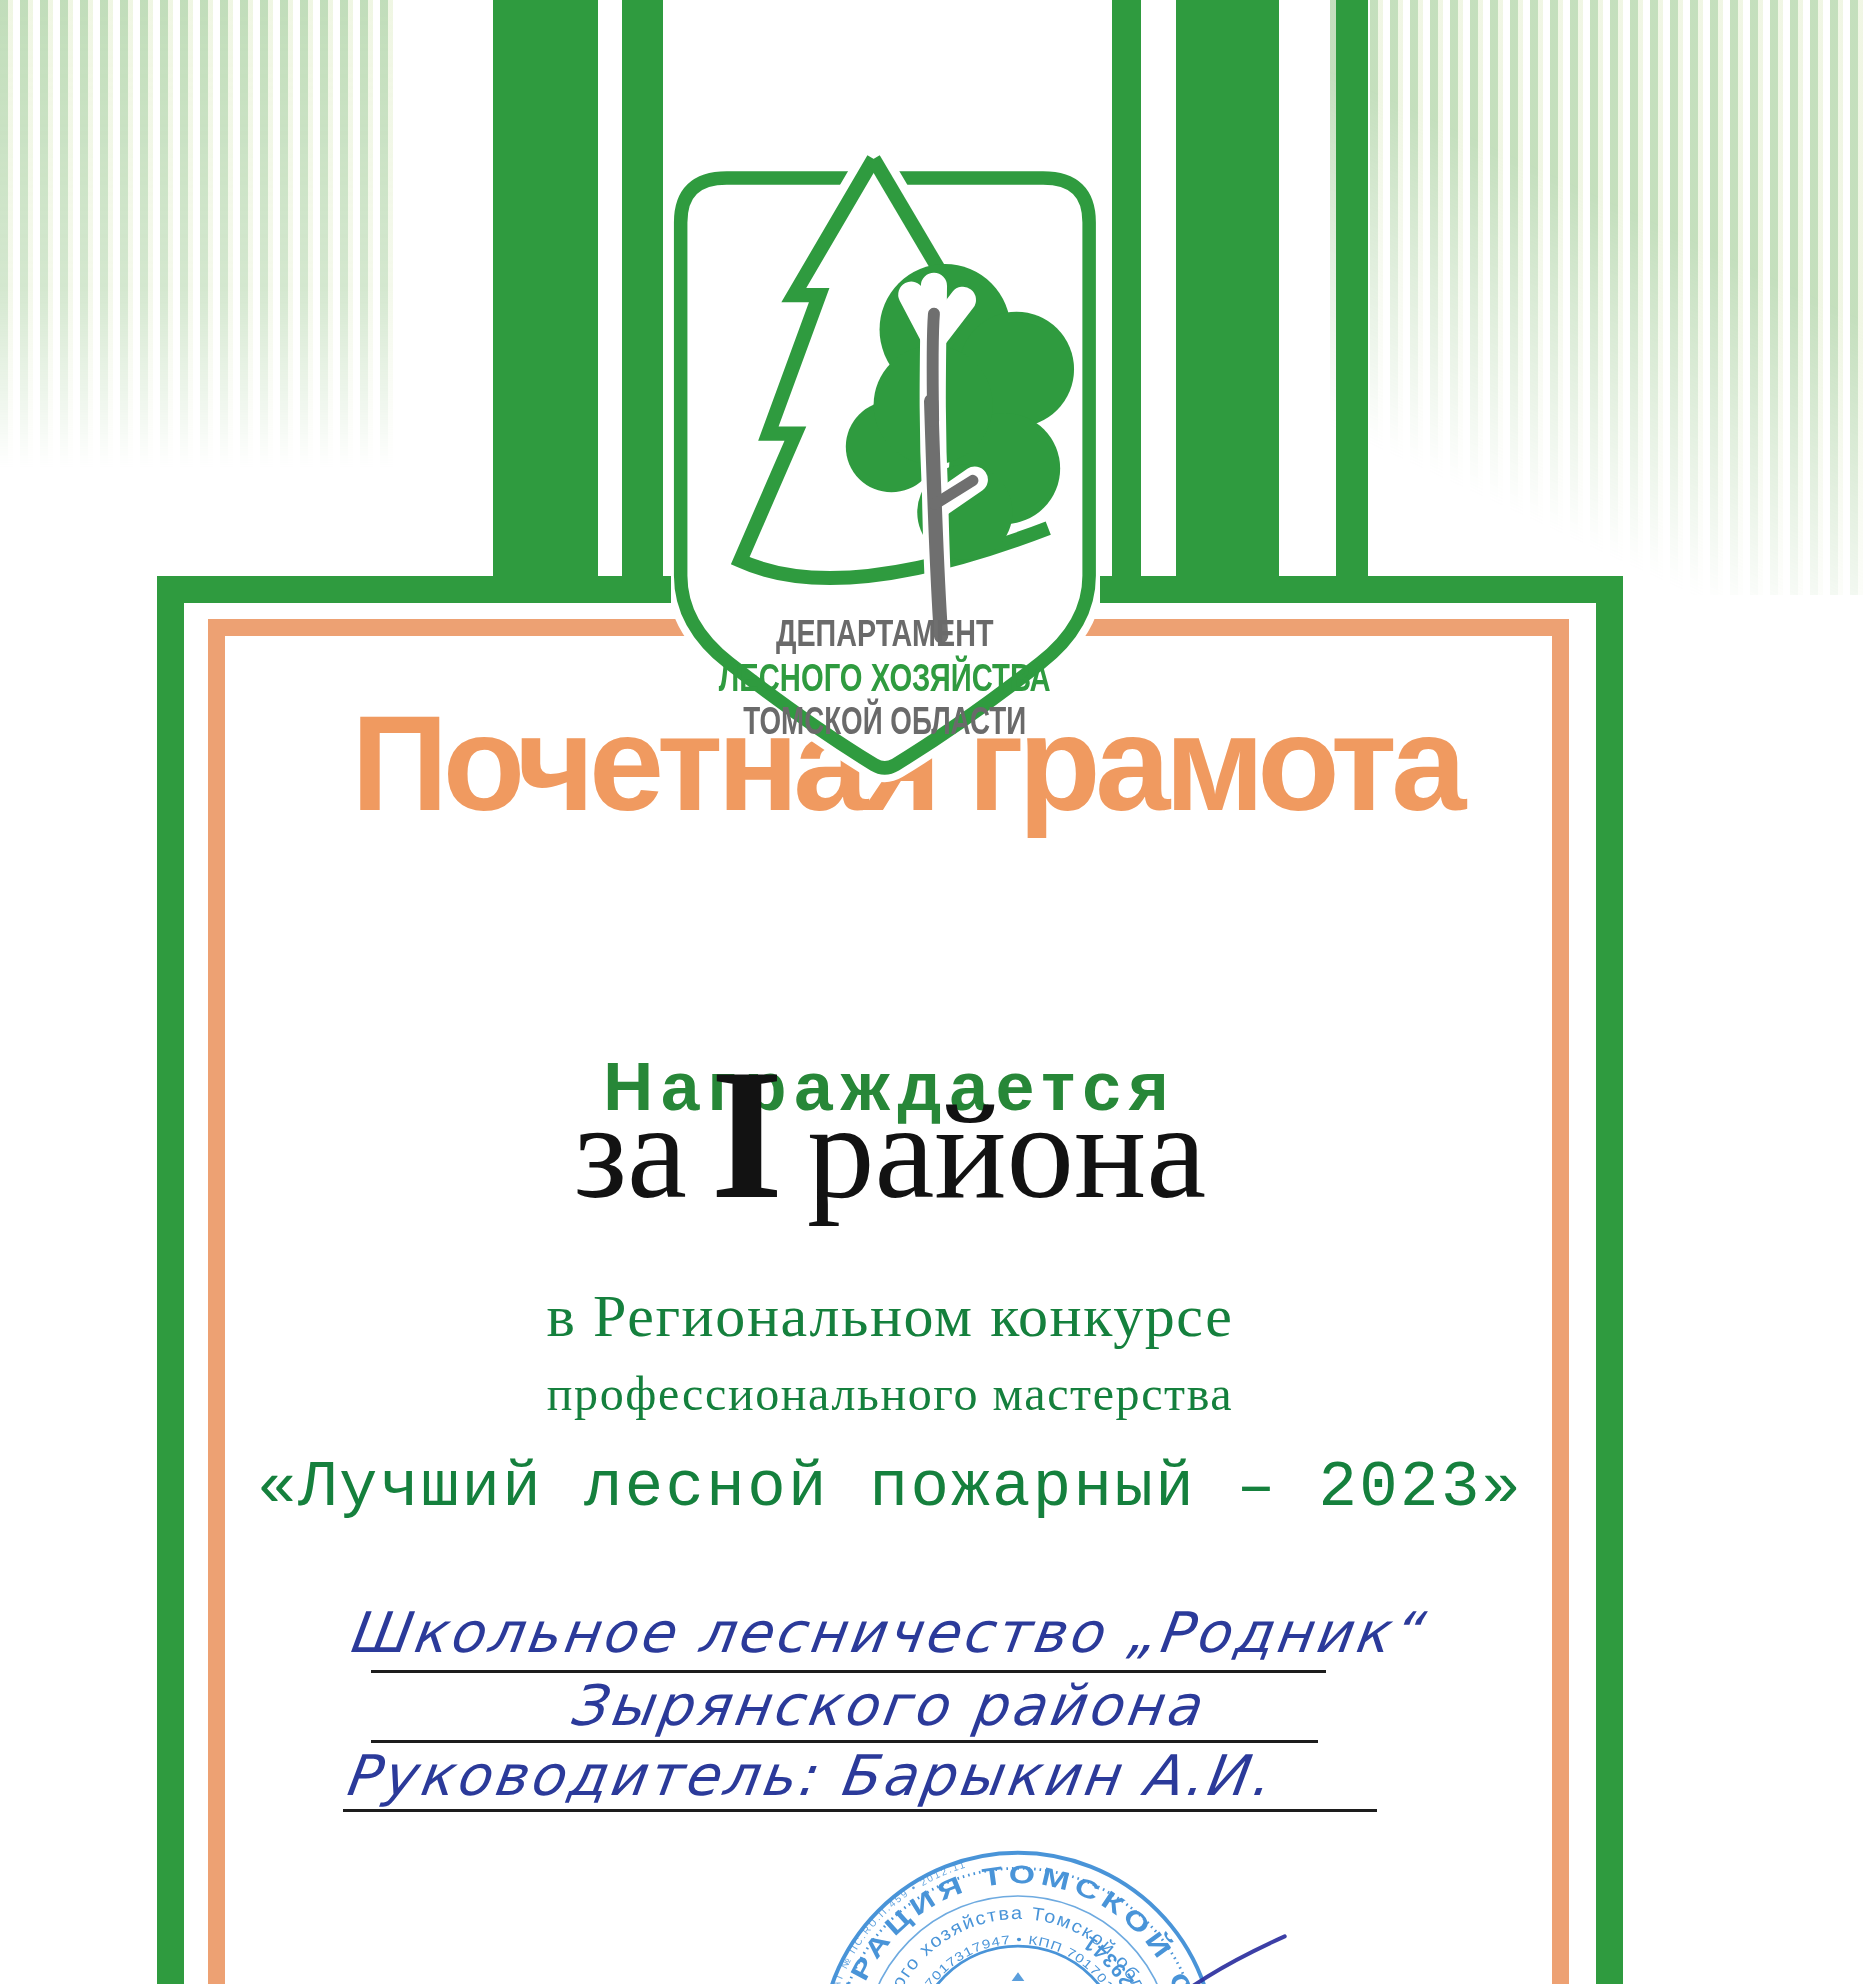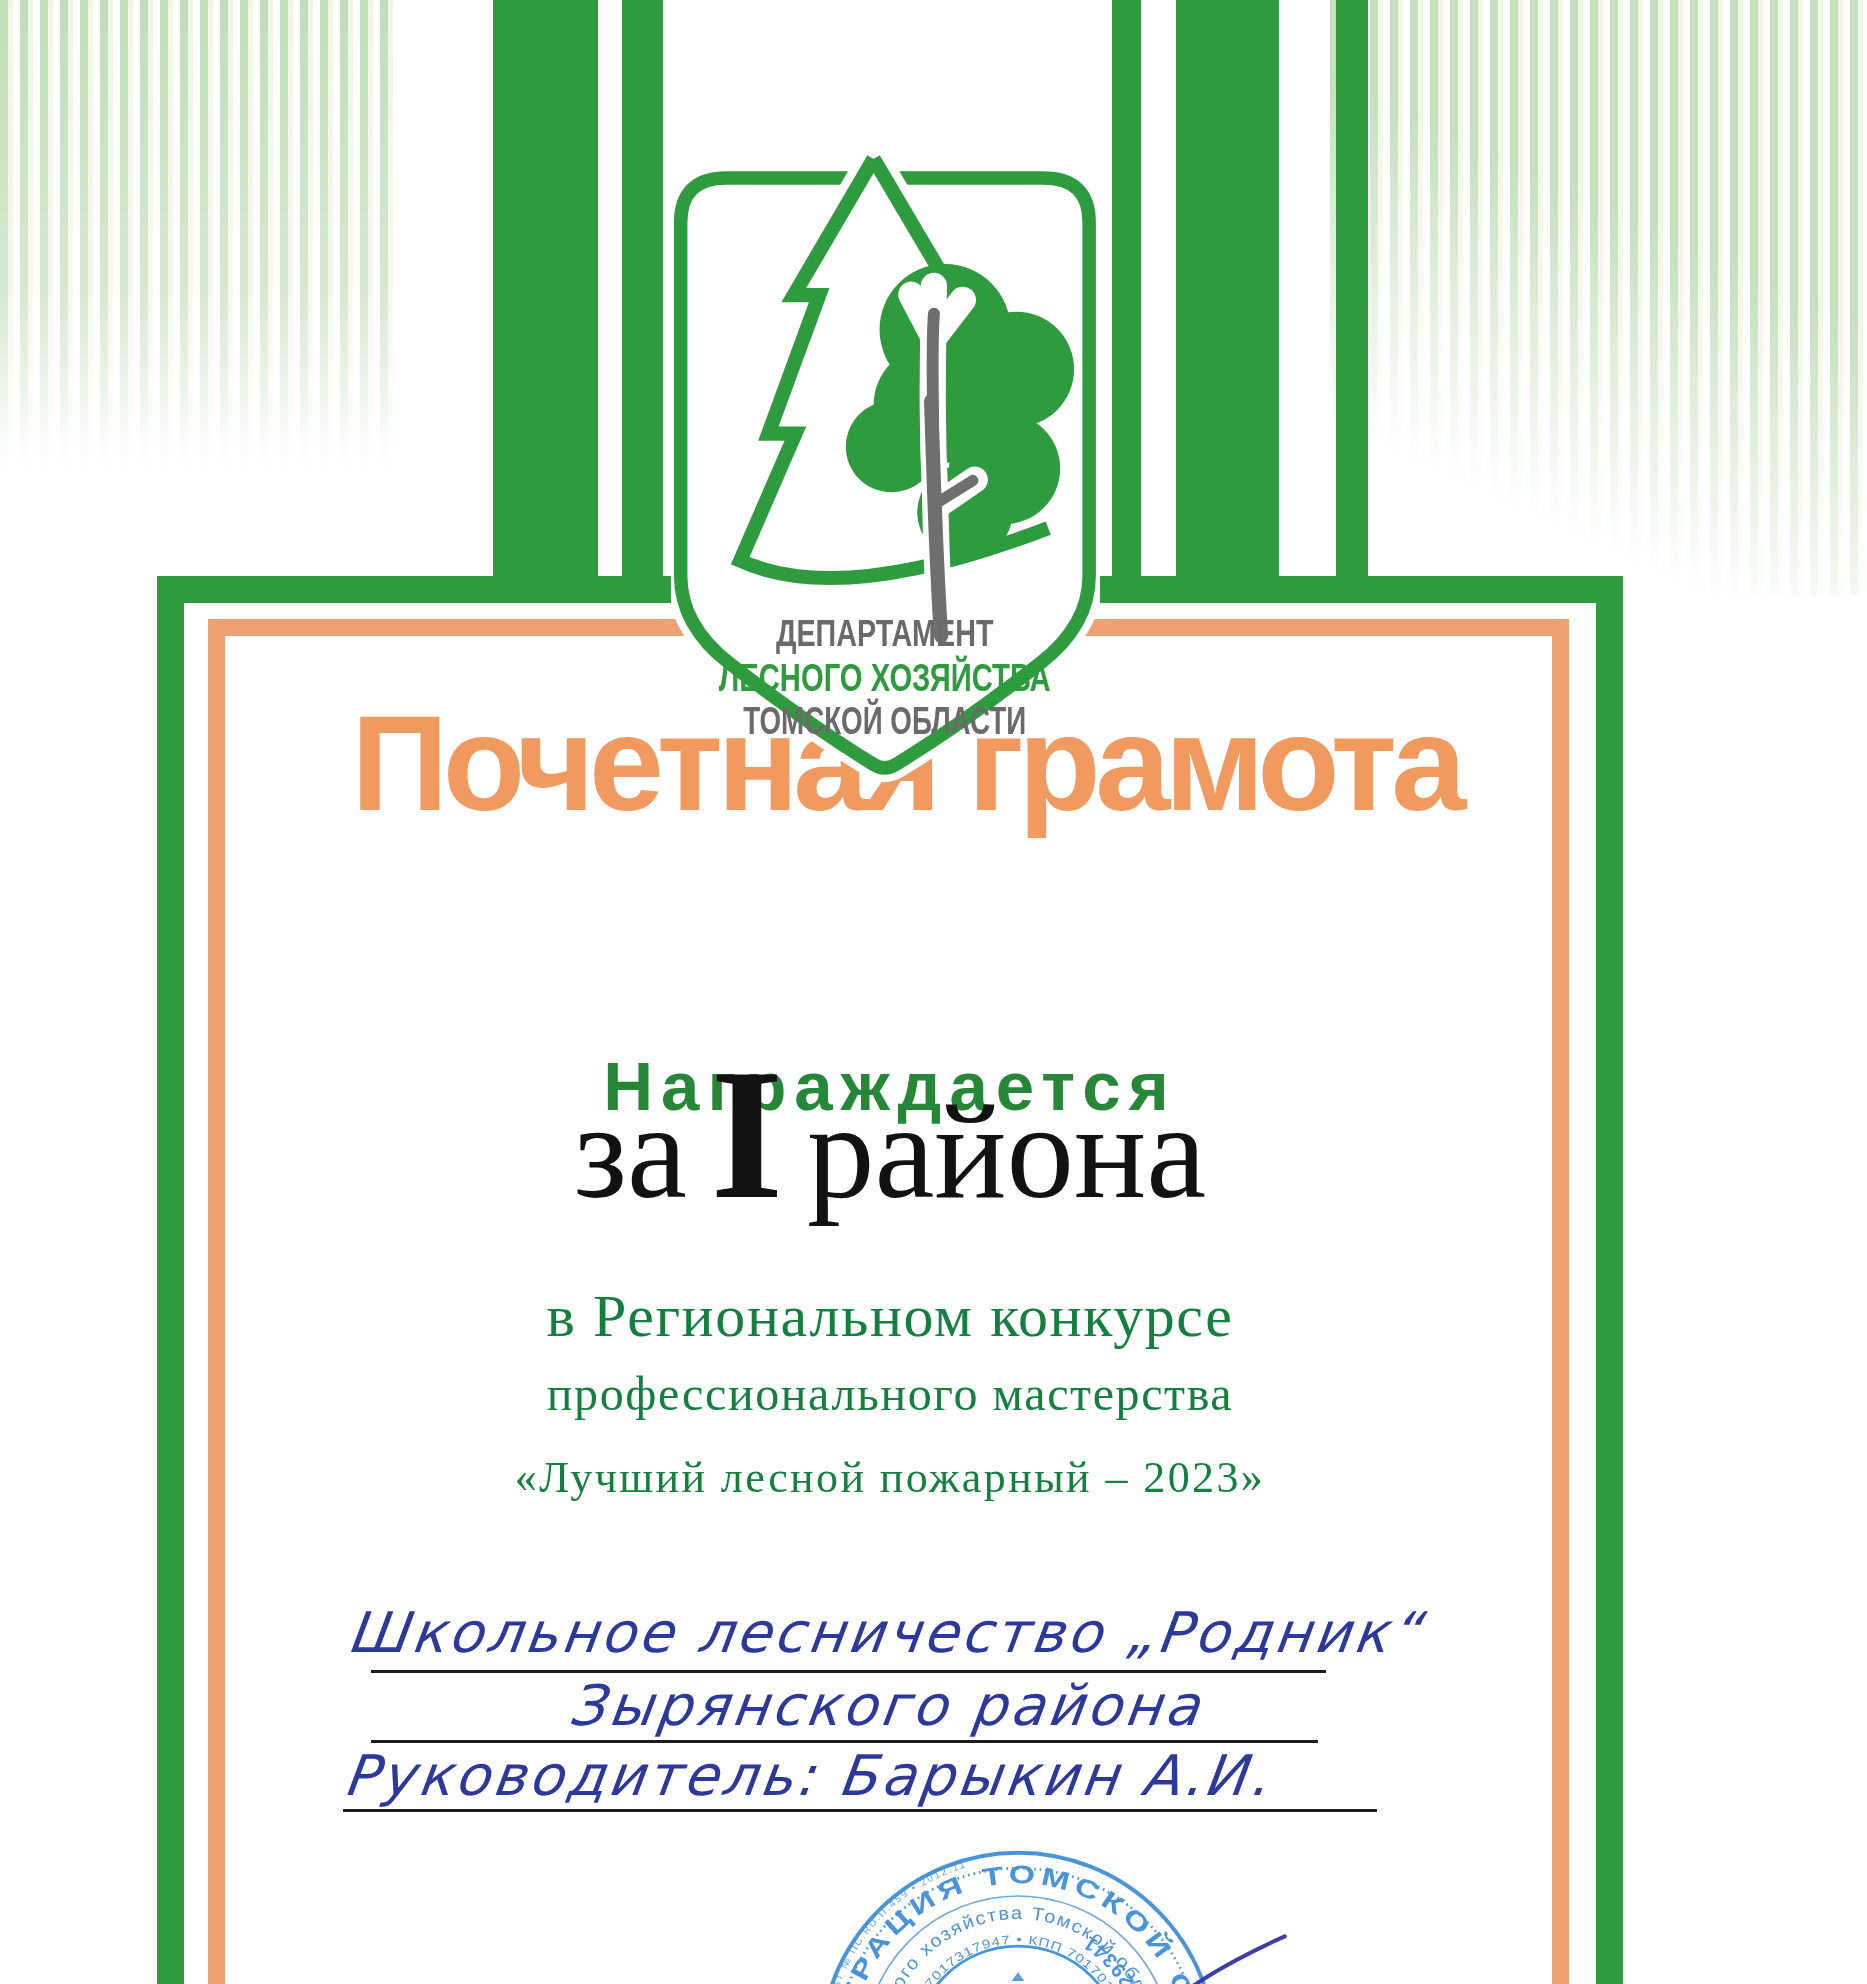--- a/index.html
+++ b/index.html
@@ -32,21 +32,21 @@
   
   .centered{position:absolute;left:157px;width:1466px;text-align:center;white-space:nowrap;z-index:4;}
   .title{top:696px;font-size:135px;font-weight:bold;letter-spacing:-5.6px;color:#f09a60;line-height:1;padding-left:16px;}
   .award{top:1052px;font-size:69px;font-weight:bold;letter-spacing:8px;color:#278738;line-height:1;}
   .place-line{top:1040px;font-family:"Liberation Serif",serif;color:#121212;line-height:1;}
   .place-line .pp{font-size:135px;}
   .place-line .pn{font-size:187px;font-weight:bold;margin:0 22px;}
   .contest{font-family:"Liberation Serif",serif;color:#15803d;line-height:1;}
   .c1{top:1286px;font-size:60px;letter-spacing:1.6px;}
   .c2{top:1370px;font-size:48px;letter-spacing:1.6px;}
-  .c3{top:1456px;font-size:44px;letter-spacing:2.4px;}
+  .c3{top:1456px;font-size:64px;letter-spacing:2.4px;font-family:Liberation Mono, monospace;}
 
   .hand{position:absolute;z-index:4;font-family:"DejaVu Sans",sans-serif;font-style:italic;
         color:#2b3a9a;transform:skewX(-10deg);letter-spacing:3.2px;line-height:1;}
   .h1{left:157px;width:1466px;text-align:center;top:1605px;font-size:56px;}
   .h2{left:157px;width:1466px;text-align:center;top:1678px;font-size:56px;}
   .h3{left:349px;top:1748px;font-size:56px;}
   .rule{position:absolute;height:3.2px;background:#1d1d1d;z-index:4;}
 
   .shield-svg{position:absolute;left:671px;top:147px;z-index:5;}
   .stamp-svg{position:absolute;left:818px;top:1850px;z-index:6;mix-blend-mode:multiply;opacity:.95;}

